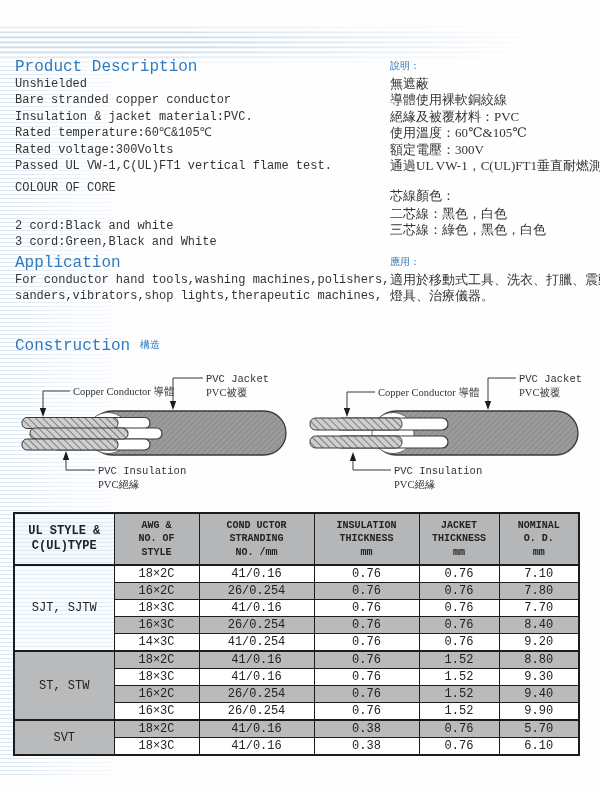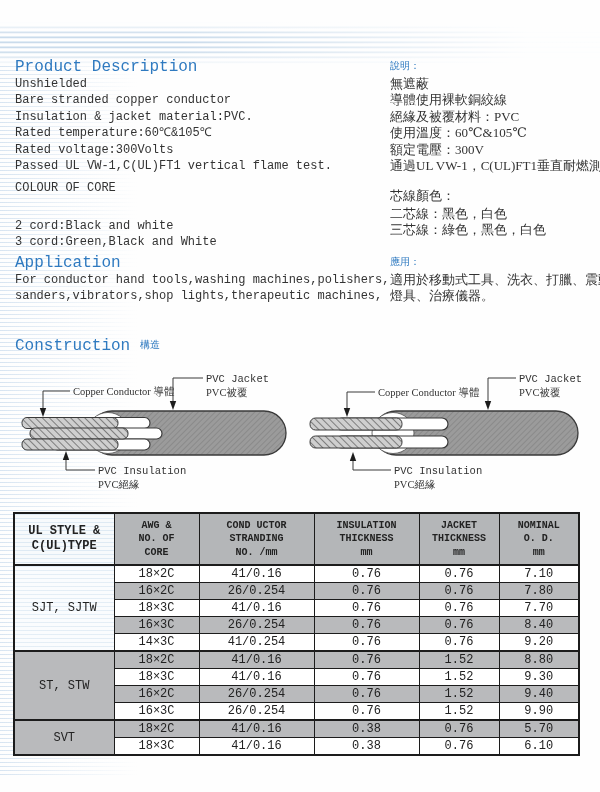--- a/index.html
+++ b/index.html
@@ -173,21 +173,21 @@
     </colgroup>
     <thead>
       <tr>
         <th class="first">
           <div class="hl big">UL STYLE &amp;</div>
           <div class="hl big">C(UL)TYPE</div>
         </th>
         <th>
           <div class="hl">AWG &amp;</div>
           <div class="hl">NO. OF</div>
-          <div class="hl">CORE</div>
+          <div class="hl">STYLE</div>
         </th>
         <th>
           <div class="hl">COND UCTOR</div>
           <div class="hl">STRANDING</div>
           <div class="hl">NO. /mm</div>
         </th>
         <th>
           <div class="hl">INSULATION</div>
           <div class="hl">THICKNESS</div>
           <div class="hl">mm</div>

